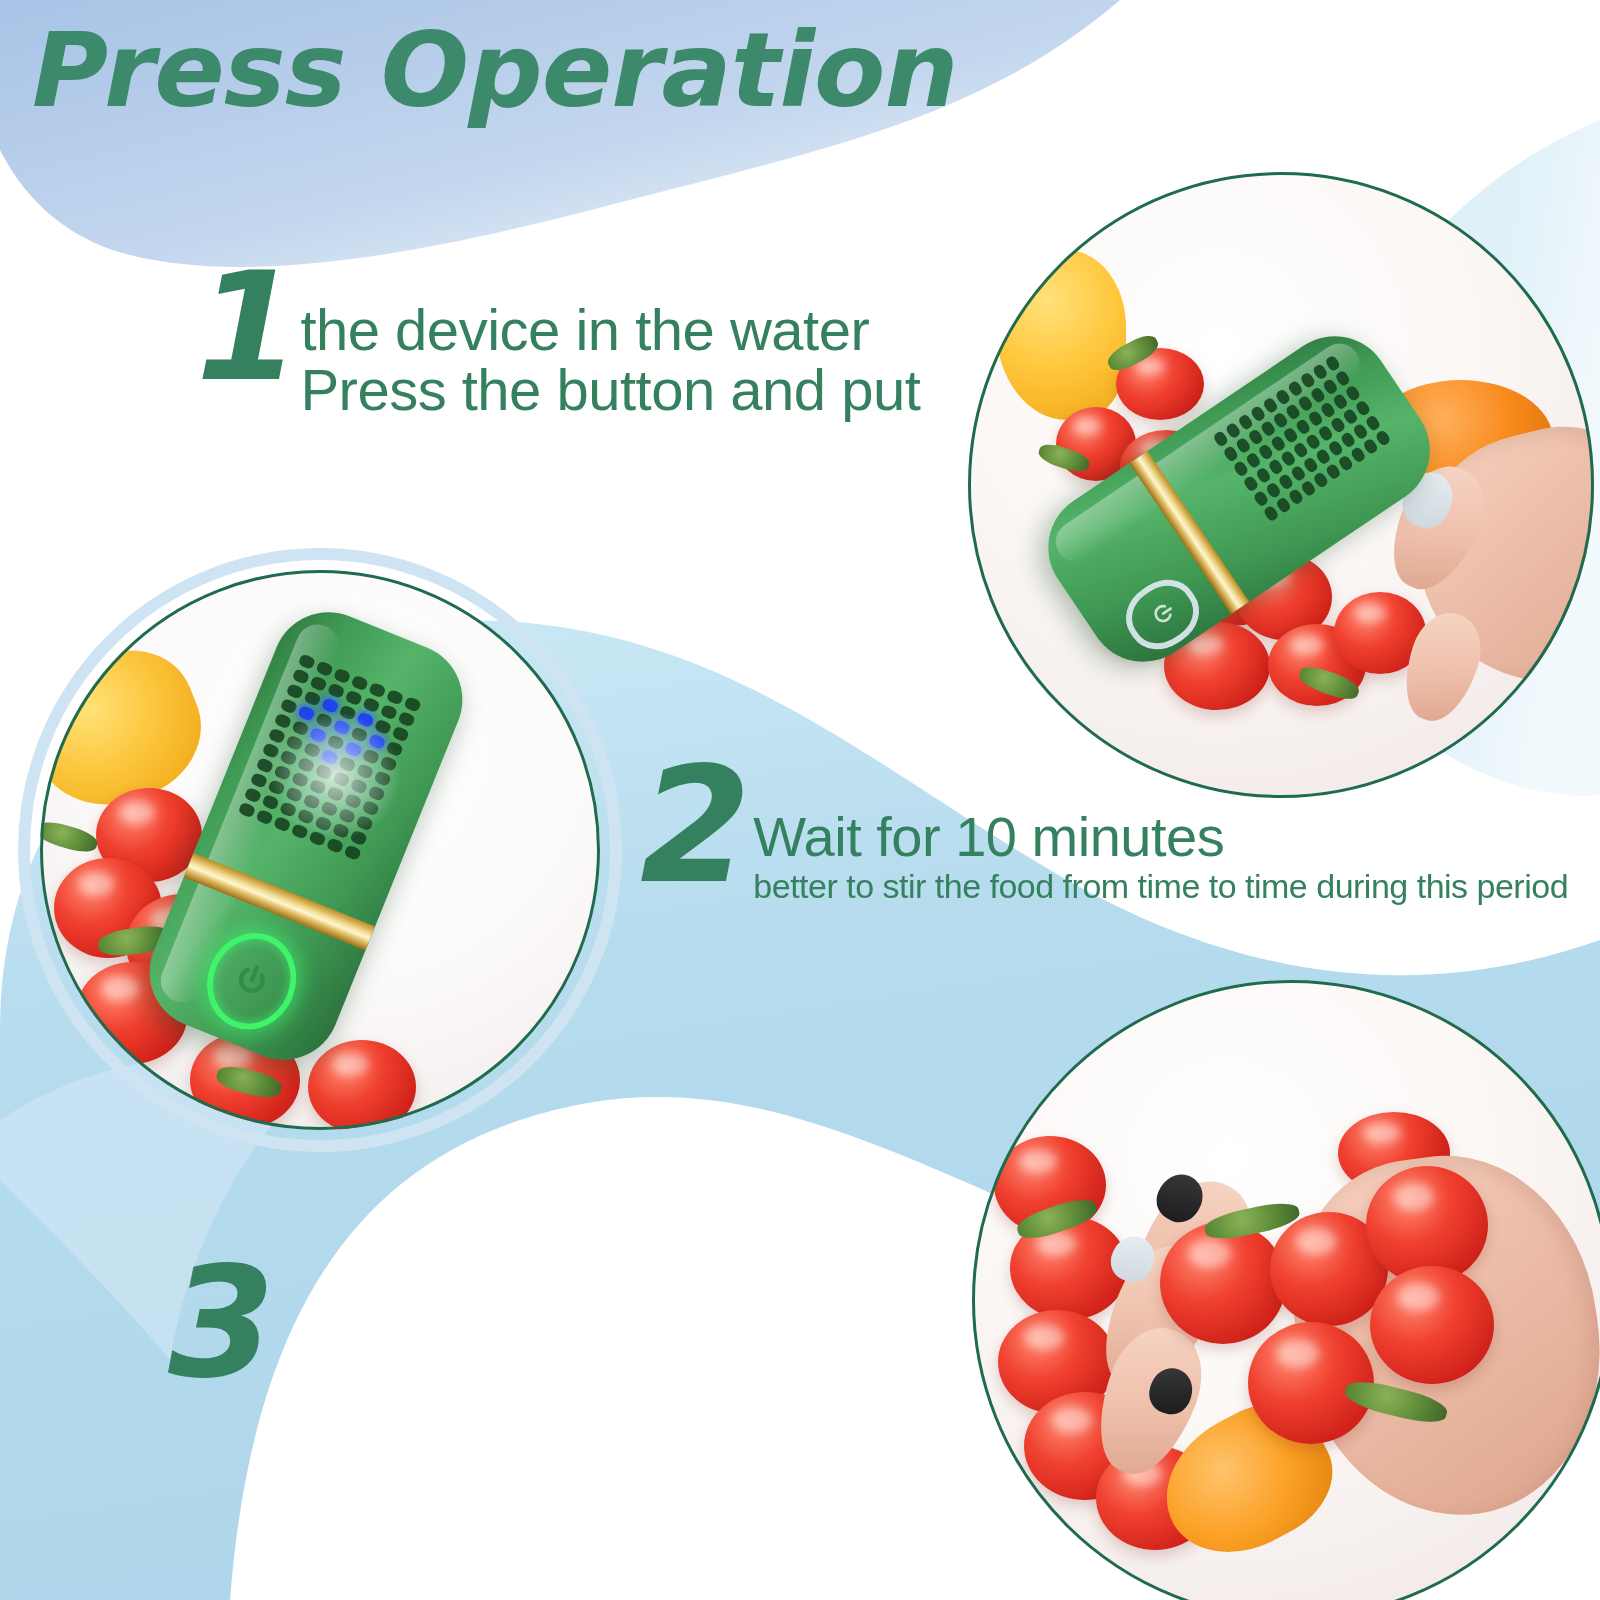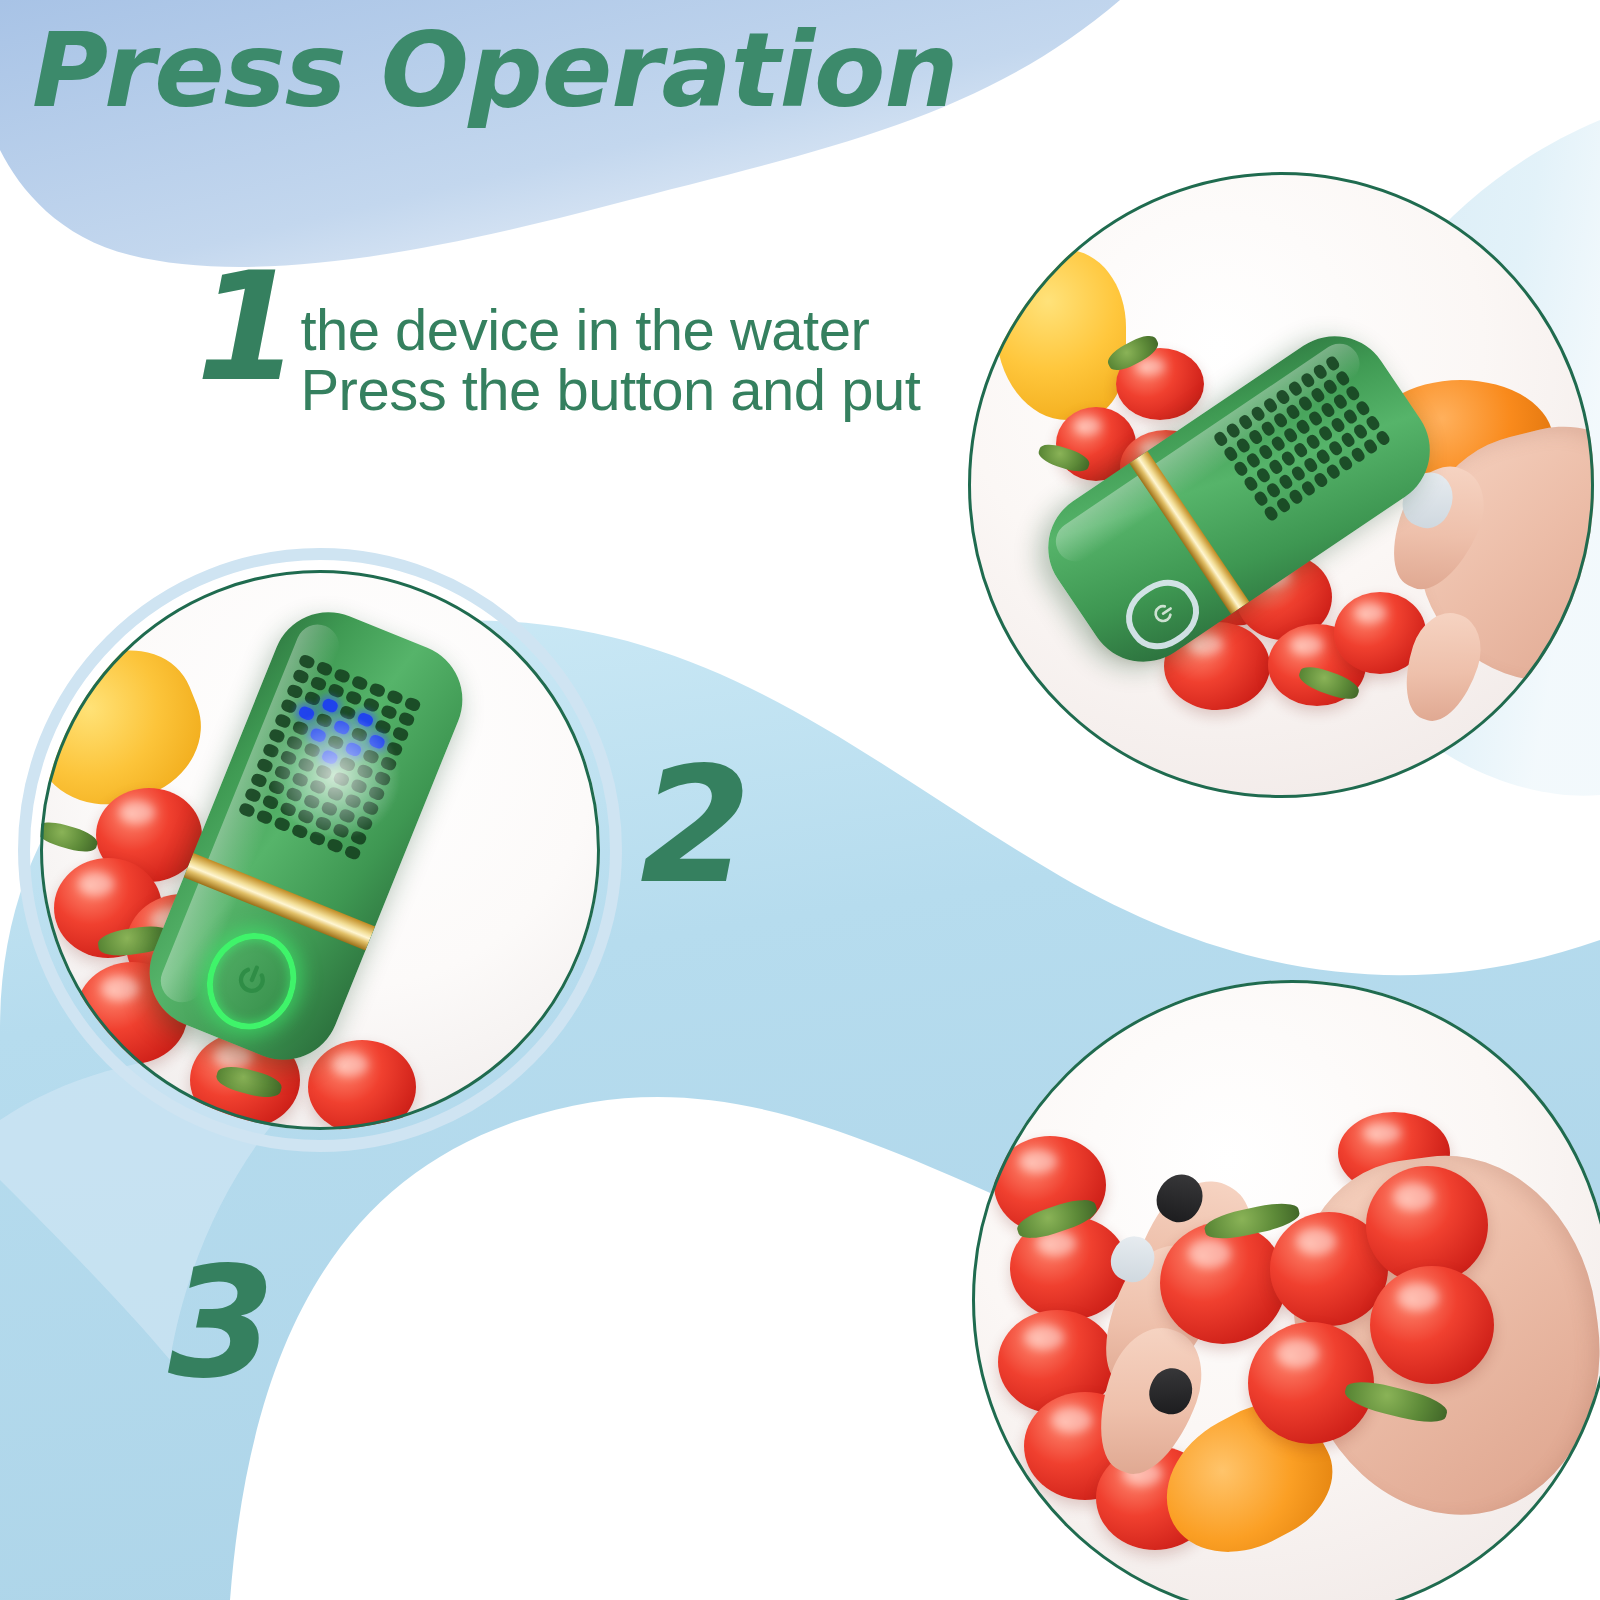--- a/index.html
+++ b/index.html
@@ -260,20 +260,24 @@
   <div class="step" id="step-1">
     <div class="step-num">1</div>
     <div class="step-text">
       <span class="line">the device in the water</span>
       <span class="line">Press the button and put</span>
     </div>
   </div>
 
   <div class="step" id="step-2">
     <div class="step-num">2</div>
+    <div class="step-text">
+      <span class="line-main">Wait for 10 minutes</span>
+      <span class="line-sub">better to stir the food from time to time during this period</span>
+    </div>
   </div>
 
   <div class="step" id="step-3">
     <div class="step-num">3</div>
     <div class="step-text">
     </div>
   </div>
 
   <div class="photo-circle" id="circle-1">
     <div class="scene">

